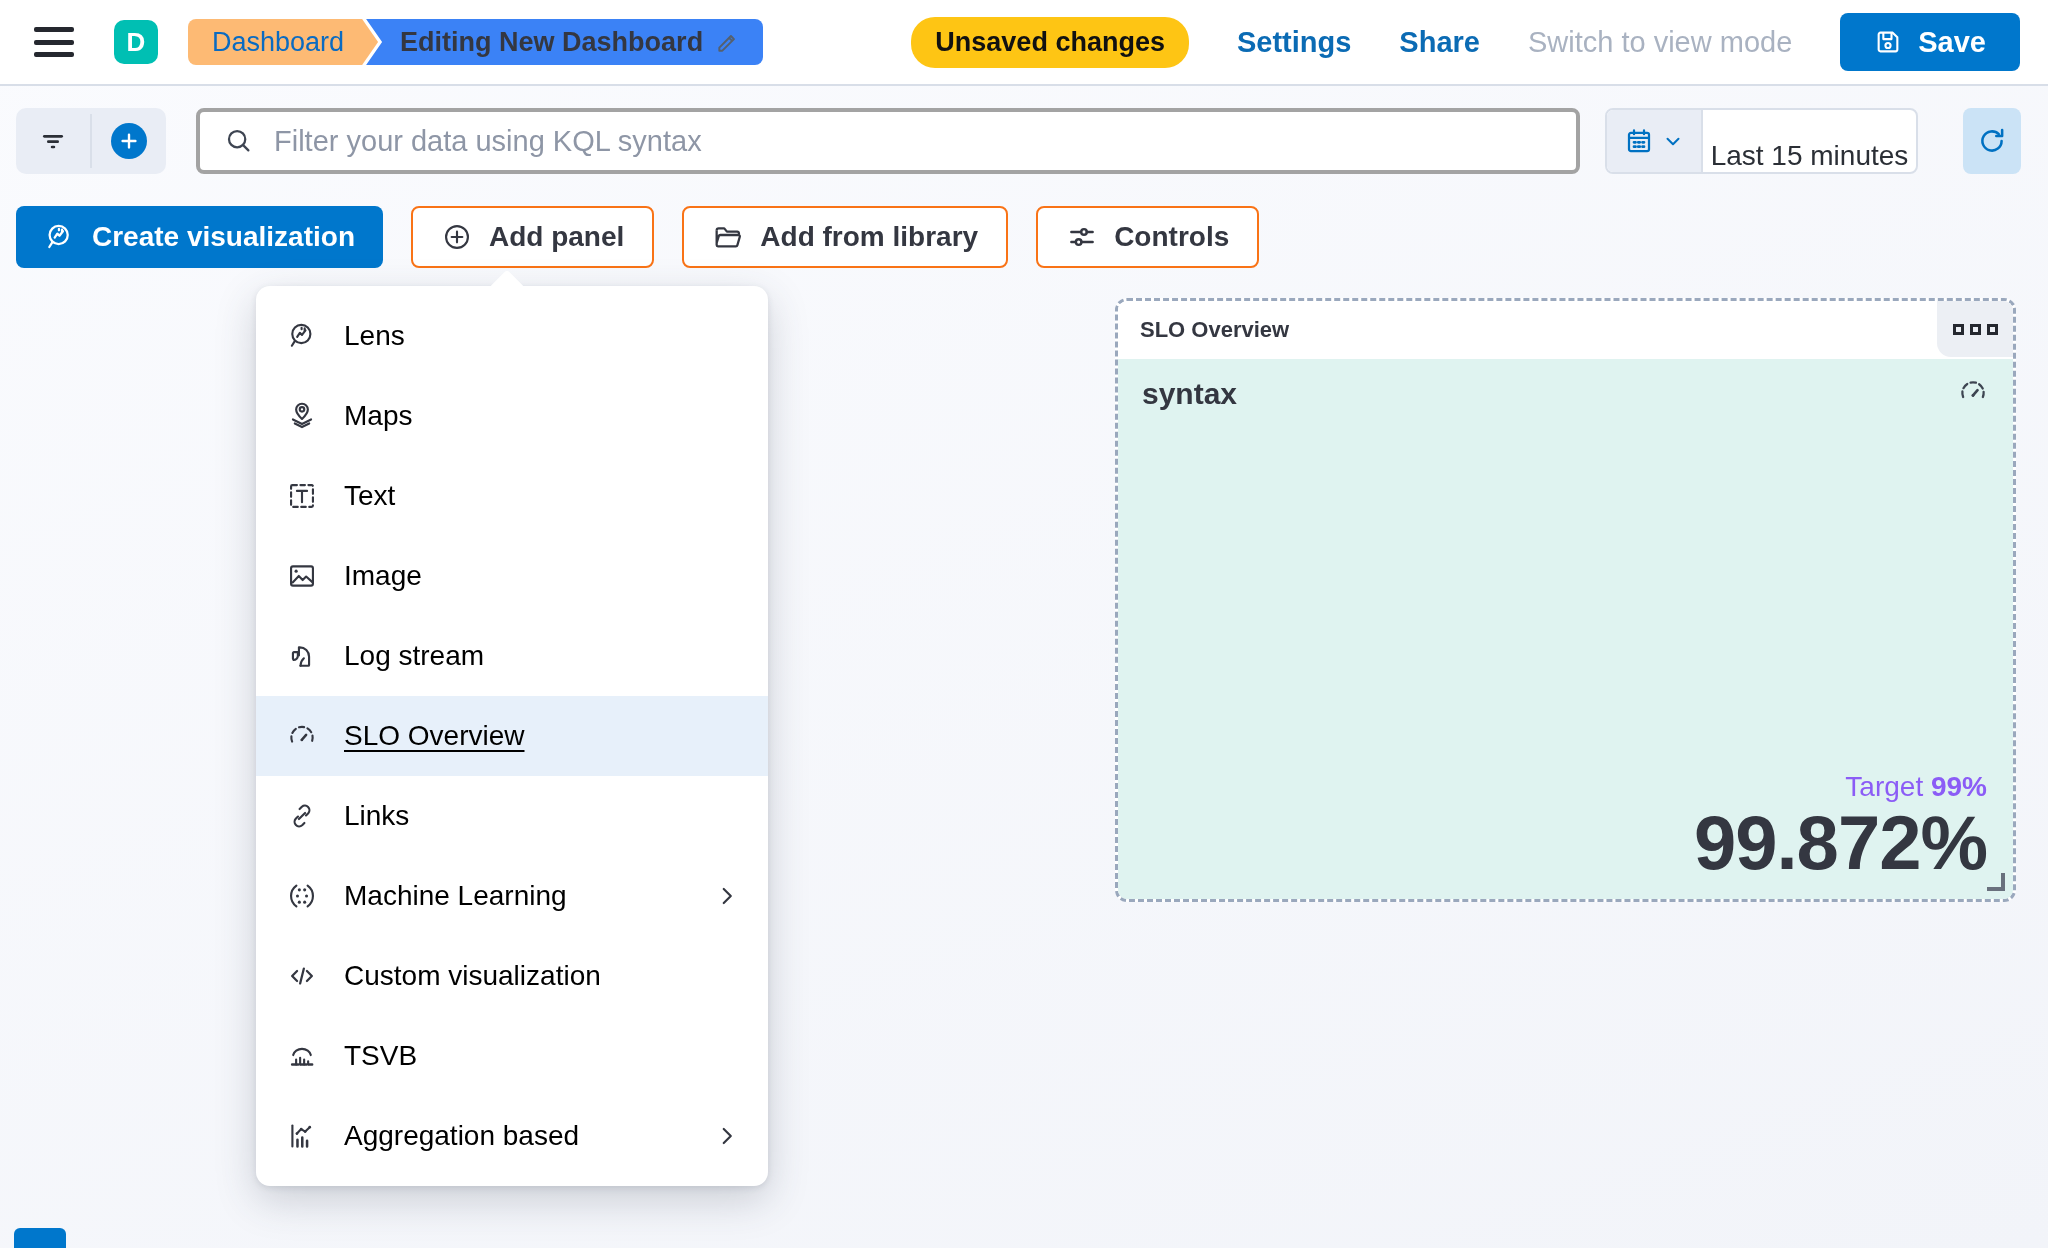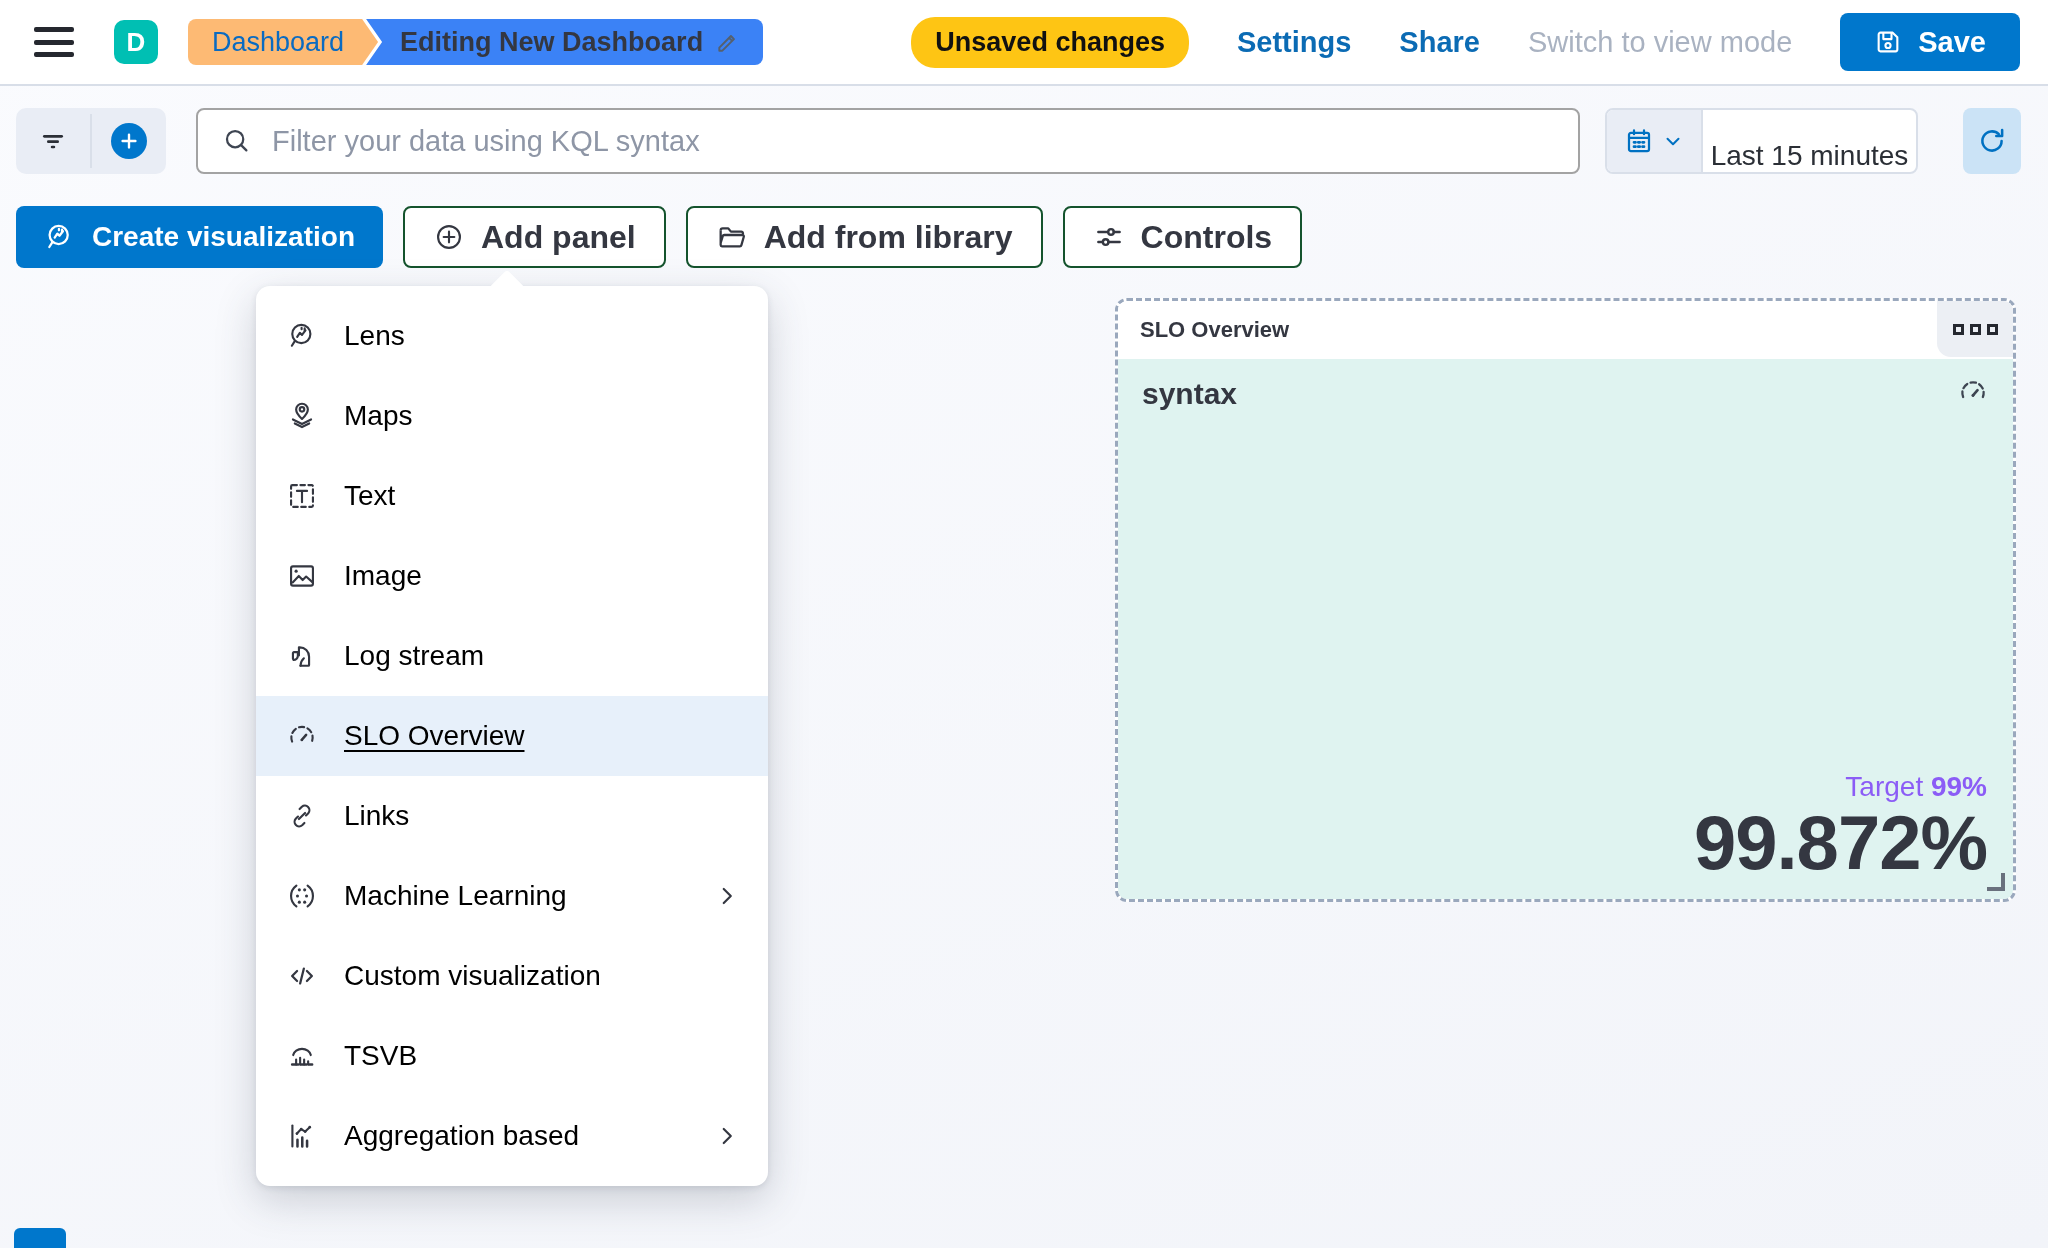--- a/index.html
+++ b/index.html
@@ -59,21 +59,21 @@
     background:#E9EDF5; border-radius:10px; display:flex; overflow:hidden; 
   }
   .btn-group .cell { flex:1; display:flex; align-items:center; justify-content:center; cursor:pointer; }
   .btn-group .divider { width:2px; background:#D9DFE9; margin:6px 0; }
   .plus-circle {
     width:36px; height:36px; border-radius:50%; background:#0077CC;
     display:flex; align-items:center; justify-content:center;
   }
   .searchbox {
     position:absolute; left:196px; top:108px; width:1384px; height:66px;
-    background:#fff; border:2px solid #a3a3a3; border-radius:8px;
+    background:#fff; border:4px solid #a3a3a3; border-radius:8px;
     display:flex; align-items:center; padding:0 24px; gap:20px;
   }
   .searchbox input {
     flex:1; border:none; outline:none; font-size:29px; color:#343741;
     font-family:"Liberation Sans", sans-serif; background:transparent;
   }
   .searchbox input::placeholder { color:#8E96A6; }
   .datepicker {
     position:absolute; left:1605px; top:108px; width:313px; height:66px;
     border:2px solid #D9DFE9; border-radius:8px; background:#fff;
@@ -87,29 +87,29 @@
     flex:1; display:flex; align-items:flex-end; justify-content:center;
     font-size:28px; color:#2B2F36; cursor:pointer; white-space:nowrap;
   }
   .btn-refresh {
     position:absolute; left:1963px; top:108px; width:58px; height:66px;
     background:#CBE3F6; border:none; border-radius:8px;
     display:flex; align-items:center; justify-content:center; cursor:pointer;
   }
 
   
-  .action-row { position:absolute; left:16px; top:206px; display:flex; gap:20px; }
+  .action-row { position:absolute; left:16px; top:206px; display:flex; gap:28px; }
   .btn-primary {
     background:#0077CC; color:#fff; border:none; border-radius:8px;
     height:62px; padding:0 28px; font-size:28px; font-weight:600;
     display:flex; align-items:center; gap:16px; cursor:pointer;
   }
   .btn-ghost {
-    background:#fff; color:#343741; border:2px solid #14532d; border-radius:8px;
-    height:62px; padding:0 28px; font-size:32px; font-weight:600;
+    background:#fff; color:#343741; border:2px solid #f97316; border-radius:8px;
+    height:62px; padding:0 28px; font-size:28px; font-weight:600;
     display:flex; align-items:center; gap:16px; cursor:pointer;
   }
 
   
   .menu {
     position:absolute; left:256px; top:286px; width:512px;
     background:#fff; border-radius:14px;
     box-shadow:0 14px 40px rgba(54,65,82,.22), 0 2px 6px rgba(54,65,82,.12);
     padding:10px 0; z-index:5;
   }

